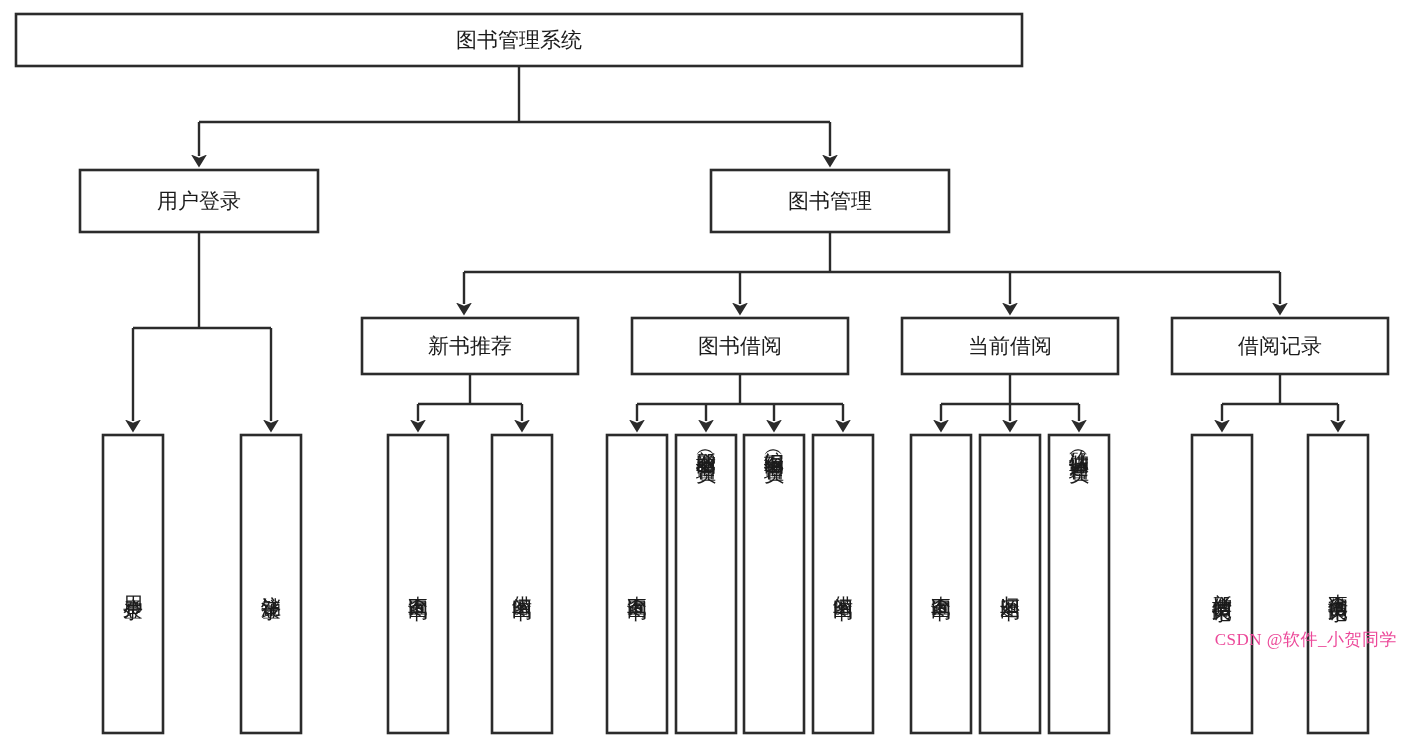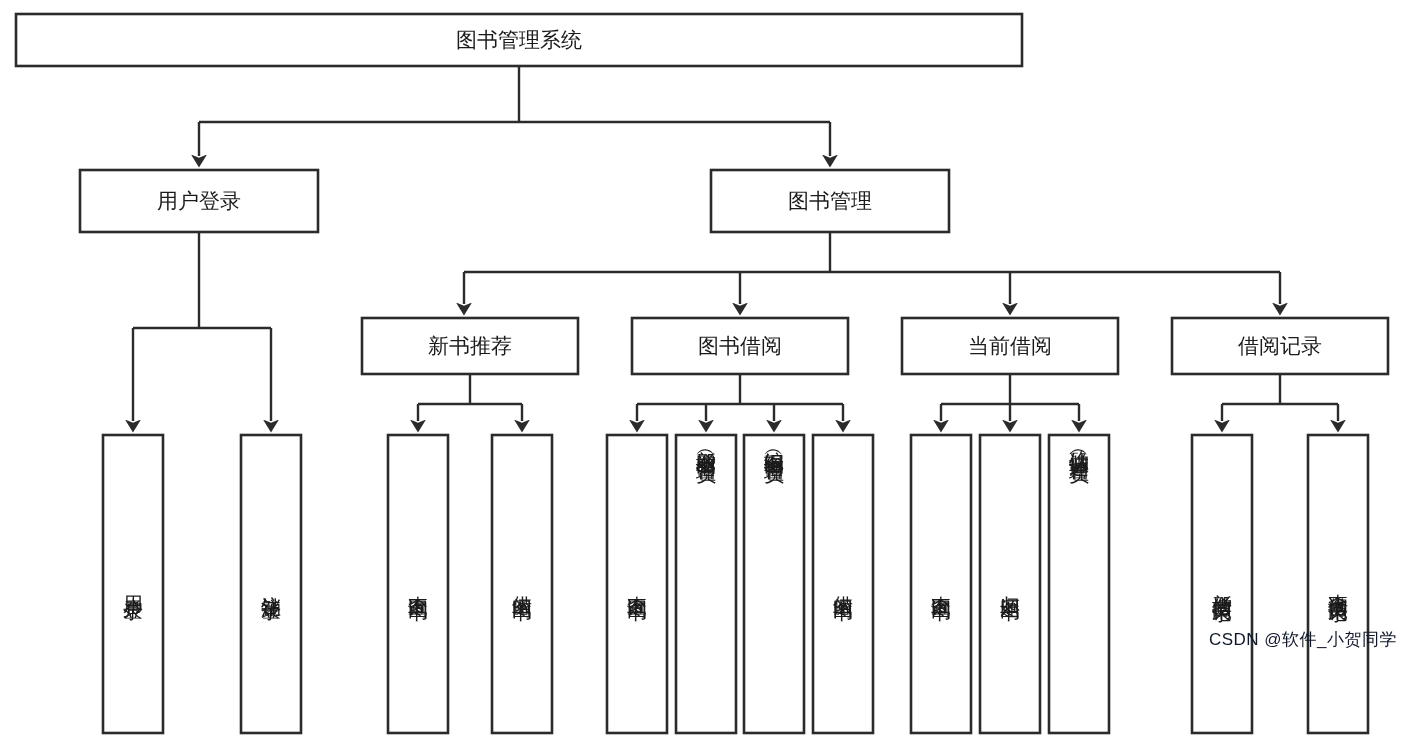--- a/index.html
+++ b/index.html
@@ -62,23 +62,23 @@
     letter-spacing: 2px;
     white-space: nowrap;
     text-align: center;
     pointer-events: none;
     user-select: none;
   }
   #watermark {
     position: absolute;
     right: 8px;
     bottom: 4px;
-    font-family: Liberation Sans, sans-serif;
+    font-family: Liberation Serif, serif;
     font-size: 17px;
-    color: #0f172a;
+    color: #ec4899;
     letter-spacing: 0.5px;
     white-space: nowrap;
     margin-top: 36px;
   }
 </style>
 </head>
 <body>
 
 <div id="diagram-root">
 

